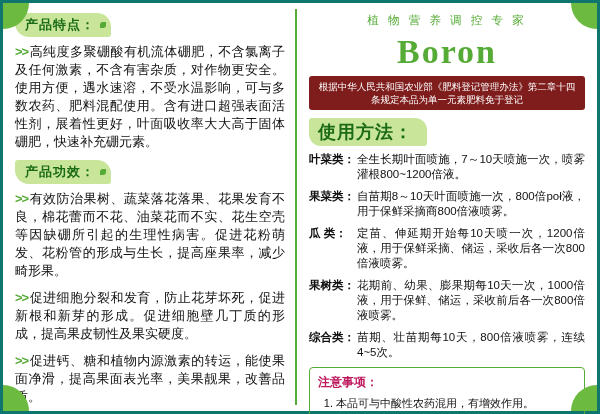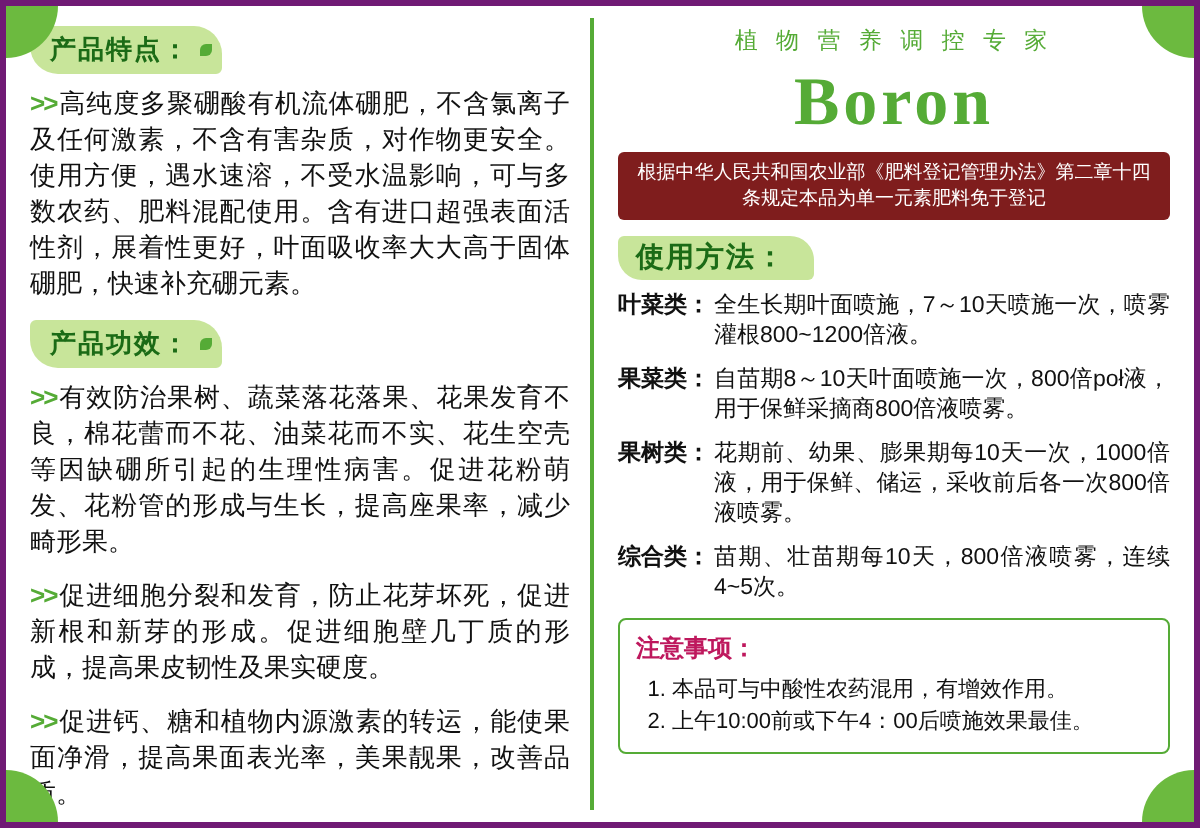--- a/index.html
+++ b/index.html
@@ -11,21 +11,21 @@
     height: 414px;
     font-family: "Liberation Sans", sans-serif;
     background: #ffffff;
     overflow: hidden;
   }
   .page {
     position: relative;
     width: 600px;
     height: 414px;
     box-sizing: border-box;
-    border: 3px solid #701a75;
+    border: 3px solid #0f766e;
     background: #ffffff;
     display: flex;
   }
   
   .corner {
     position: absolute;
     width: 26px;
     height: 26px;
     background: #6cba3f;
     z-index: 3;
@@ -119,21 +119,21 @@
     padding: 4px 6px;
     border-radius: 3px;
     text-align: center;
     margin-bottom: 8px;
   }
   .r-head {
     display: inline-block;
     background: #c8e59a;
     color: #1b6b16;
     font-weight: bold;
-    font-size: 14px;
+    font-size: 18px;
     padding: 2px 14px 2px 9px;
     border-radius: 3px 12px 3px 12px;
     margin: 0 0 6px 0;
     letter-spacing: 1px;
   }
   .usage-row {
     display: flex;
     font-size: 11.5px;
     line-height: 15px;
     color: #111;
@@ -199,20 +199,24 @@
 
     <div class="usage-row">
       <div class="usage-label">叶菜类：</div>
       <div class="usage-text">全生长期叶面喷施，7～10天喷施一次，喷雾灌根800~1200倍液。</div>
     </div>
     <div class="usage-row">
       <div class="usage-label">果菜类：</div>
       <div class="usage-text">自苗期8～10天叶面喷施一次，800倍poł液，用于保鲜采摘商800倍液喷雾。</div>
     </div>
     <div class="usage-row">
+      <div class="usage-label">瓜  类：</div>
+      <div class="usage-text">定苗、伸延期开始每10天喷一次，1200倍液，用于保鲜采摘、储运，采收后各一次800倍液喷雾。</div>
+    </div>
+    <div class="usage-row">
       <div class="usage-label">果树类：</div>
       <div class="usage-text">花期前、幼果、膨果期每10天一次，1000倍液，用于保鲜、储运，采收前后各一次800倍液喷雾。</div>
     </div>
     <div class="usage-row">
       <div class="usage-label">综合类：</div>
       <div class="usage-text">苗期、壮苗期每10天，800倍液喷雾，连续4~5次。</div>
     </div>
 
     <div class="notes-box">
       <div class="notes-title">注意事项：</div>

